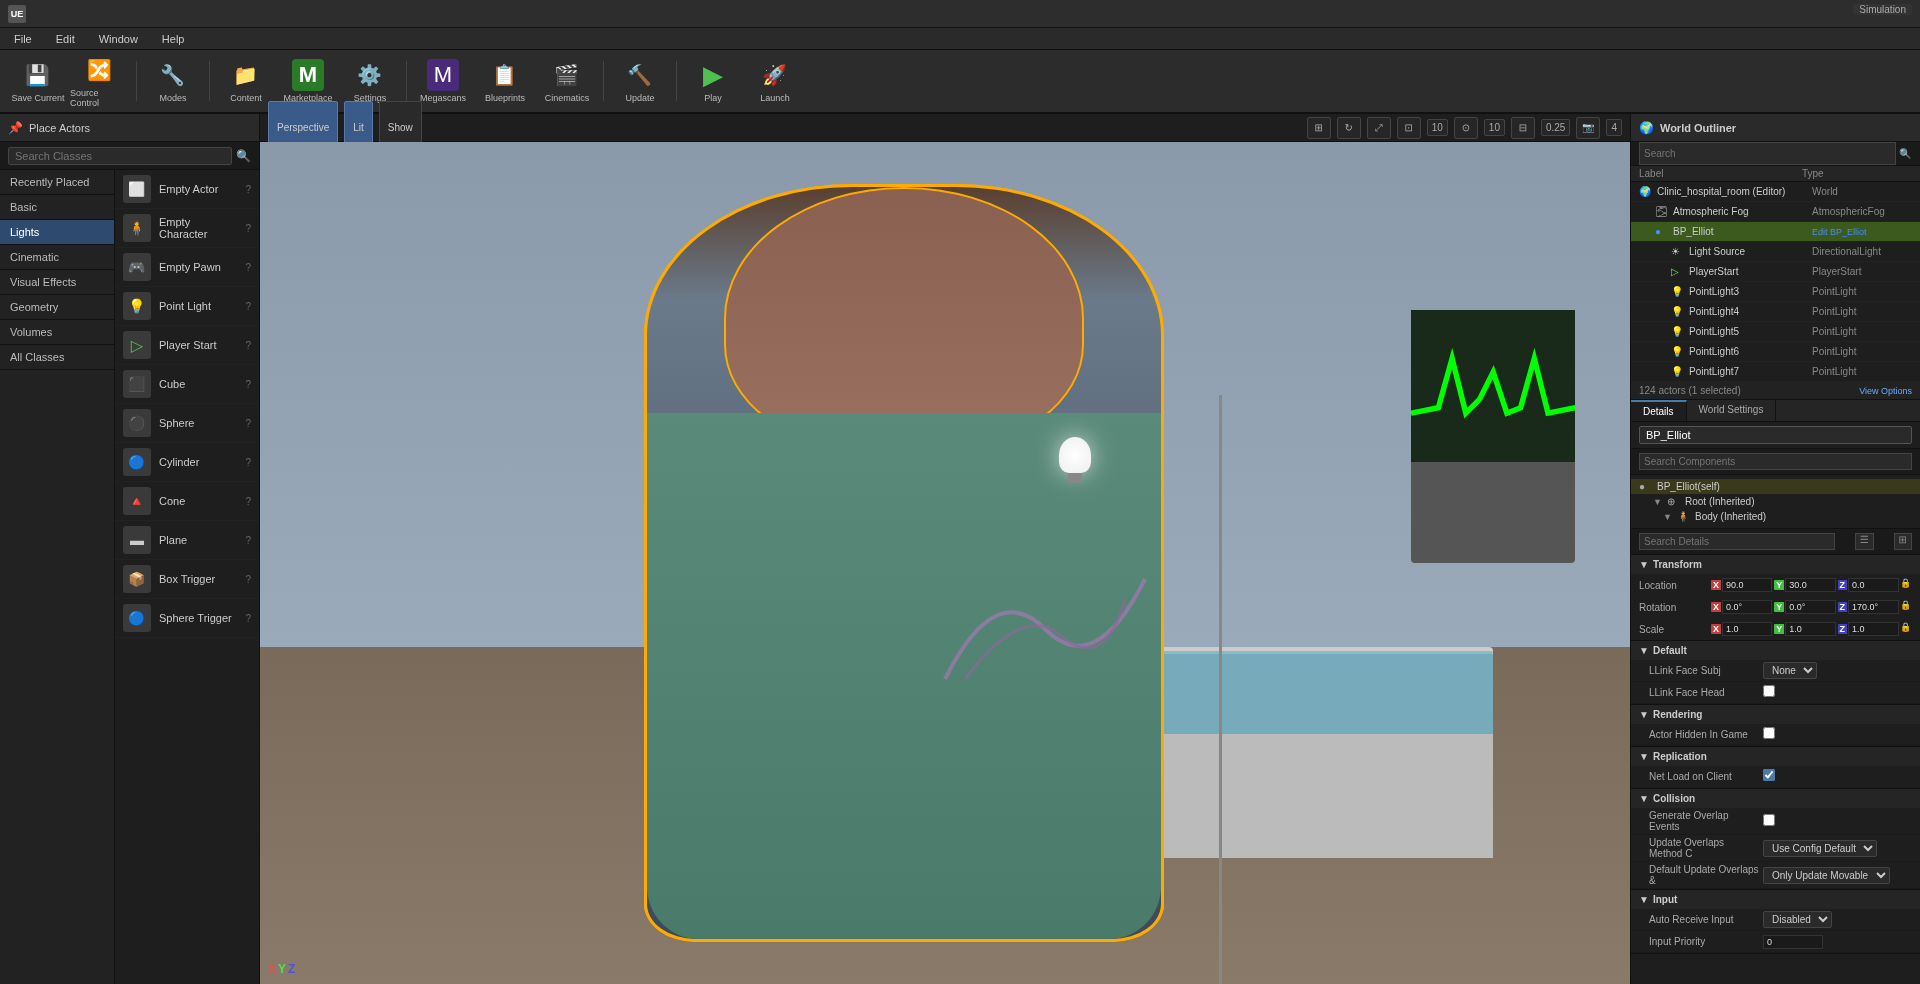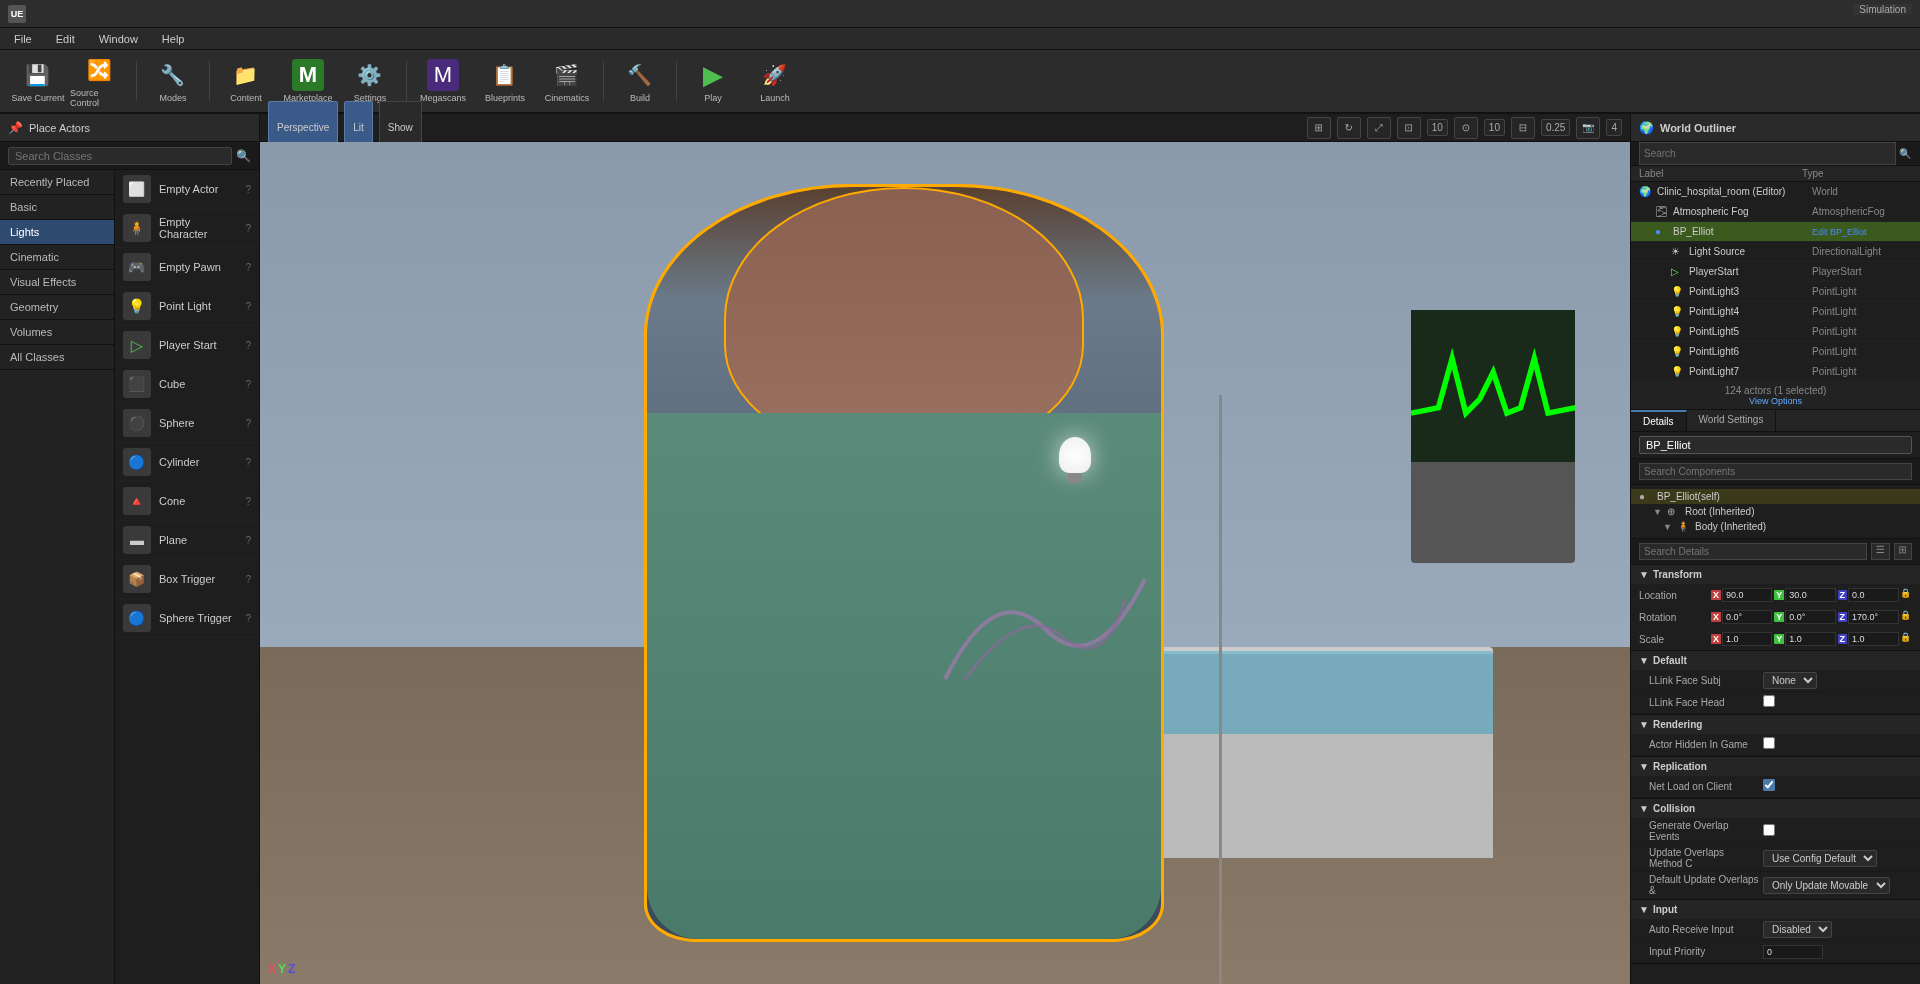--- a/index.html
+++ b/index.html
@@ -130,21 +130,21 @@
       display: flex; align-items: center; padding: 2px 8px; gap: 4px;
       cursor: pointer; border-bottom: 1px solid #222; min-height: 20px;
     }
     .outliner-item.highlighted { background: #3a5a1e; }
     .oi-indent { width: 12px; flex-shrink: 0; }
     .oi-icon { font-size: 10px; width: 14px; }
     .oi-label { font-size: 10px; color: #ccc; flex: 1; }
     .oi-type { font-size: 10px; color: #888; width: 100px; overflow: hidden; white-space: nowrap; }
     .actors-count {
       padding: 3px 8px; font-size: 10px; color: #888; background: #222;
-      border-bottom: 1px solid #111; display: flex; align-items: center; justify-content: space-between; flex-direction: column;
+      border-bottom: 1px solid #111; display: flex; align-items: center; justify-content: space-between;
     }
 
     
     .details-panel { display: flex; flex-direction: column; flex: 1; overflow: hidden; }
     .details-tabs {
       display: flex; background: #252525; border-bottom: 1px solid #111;
     }
     .details-tab {
       padding: 4px 12px; font-size: 10px; color: #aaa; cursor: pointer;
       border-right: 1px solid #111;
@@ -294,21 +294,21 @@
     <div class="toolbar-icon">📋</div>
     <span>Blueprints</span>
   </div>
   <div class="toolbar-btn">
     <div class="toolbar-icon">🎬</div>
     <span>Cinematics</span>
   </div>
   <div class="toolbar-separator"></div>
   <div class="toolbar-btn">
     <div class="toolbar-icon">🔨</div>
-    <span>Build</span>
+    <span>Update</span>
   </div>
   <div class="toolbar-separator"></div>
   <div class="toolbar-btn">
     <div class="toolbar-icon" style="font-size:26px;color:#4fc04f;">▶</div>
     <span>Play</span>
   </div>
   <div class="toolbar-btn">
     <div class="toolbar-icon">🚀</div>
     <span>Launch</span>
   </div>
@@ -580,21 +580,21 @@
           <span class="comp-icon">⊕</span>
           <span class="comp-label">Root (Inherited)</span>
         </div>
         <div class="comp-item">
           <div style="width:20px"></div>
           <span class="comp-arrow">▼</span>
           <span class="comp-icon">🧍</span>
           <span class="comp-label">Body (Inherited)</span>
         </div>
       </div>
-      <div style="padding:4px 8px;background:#1a1a1a;border-bottom:1px solid #111;display:flex;gap:4px;">
+      <div style="padding:4px 8px;background:#1a1a1a;border-bottom:1px solid #111;display:flex;gap:20px;">
         <input style="flex: 1 1 0%; background: rgb(42, 42, 42); border: 1px solid rgb(68, 68, 68); color: rgb(204, 204, 204); font-size: 10px; padding: 2px 4px;" type="text" placeholder="Search Details">
         <span style="cursor:pointer;color:#888;font-size:10px;padding:0 4px;background:#2a2a2a;border:1px solid #444;">☰</span>
         <span style="cursor:pointer;color:#888;font-size:10px;padding:0 4px;background:#2a2a2a;border:1px solid #444;">⊞</span>
       </div>
       <div class="details-scroll">
 
         <div class="detail-section">
           <div class="detail-section-header">
             <span>▼</span>
             <span>Transform</span>

